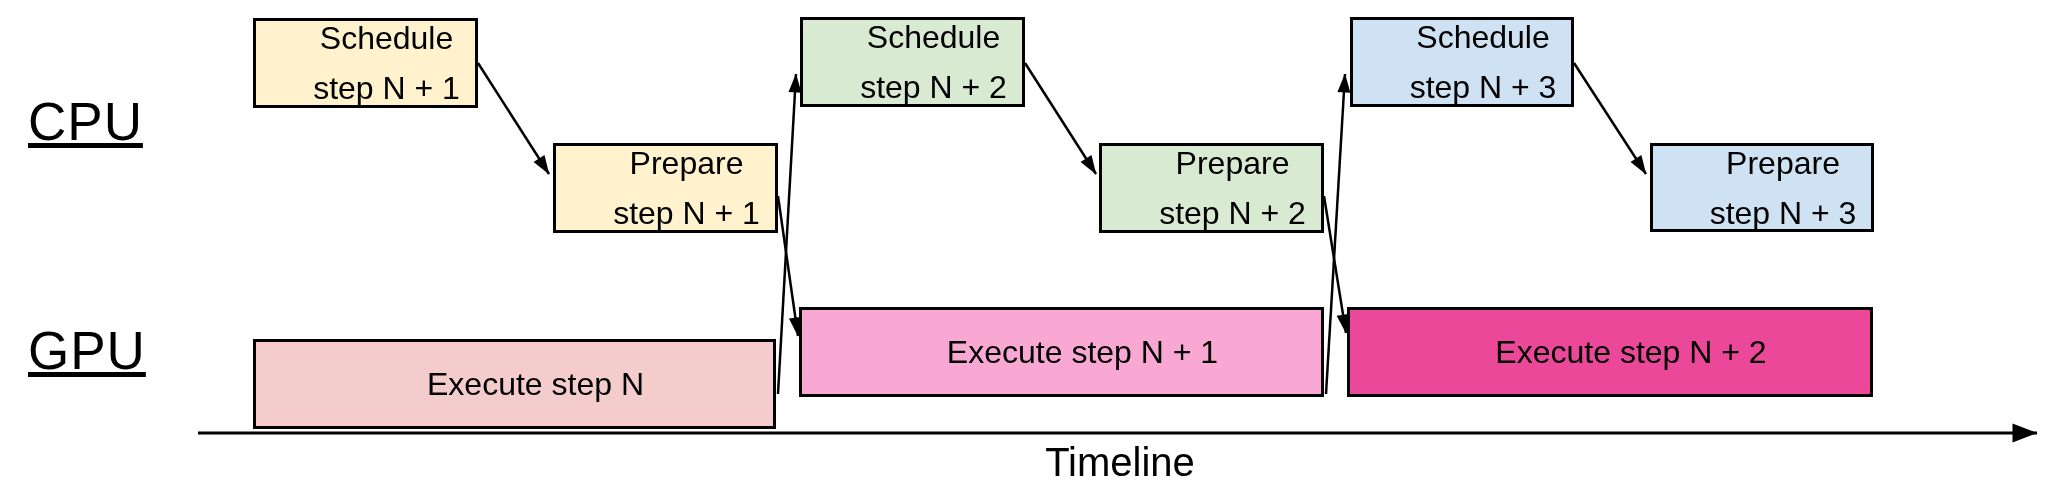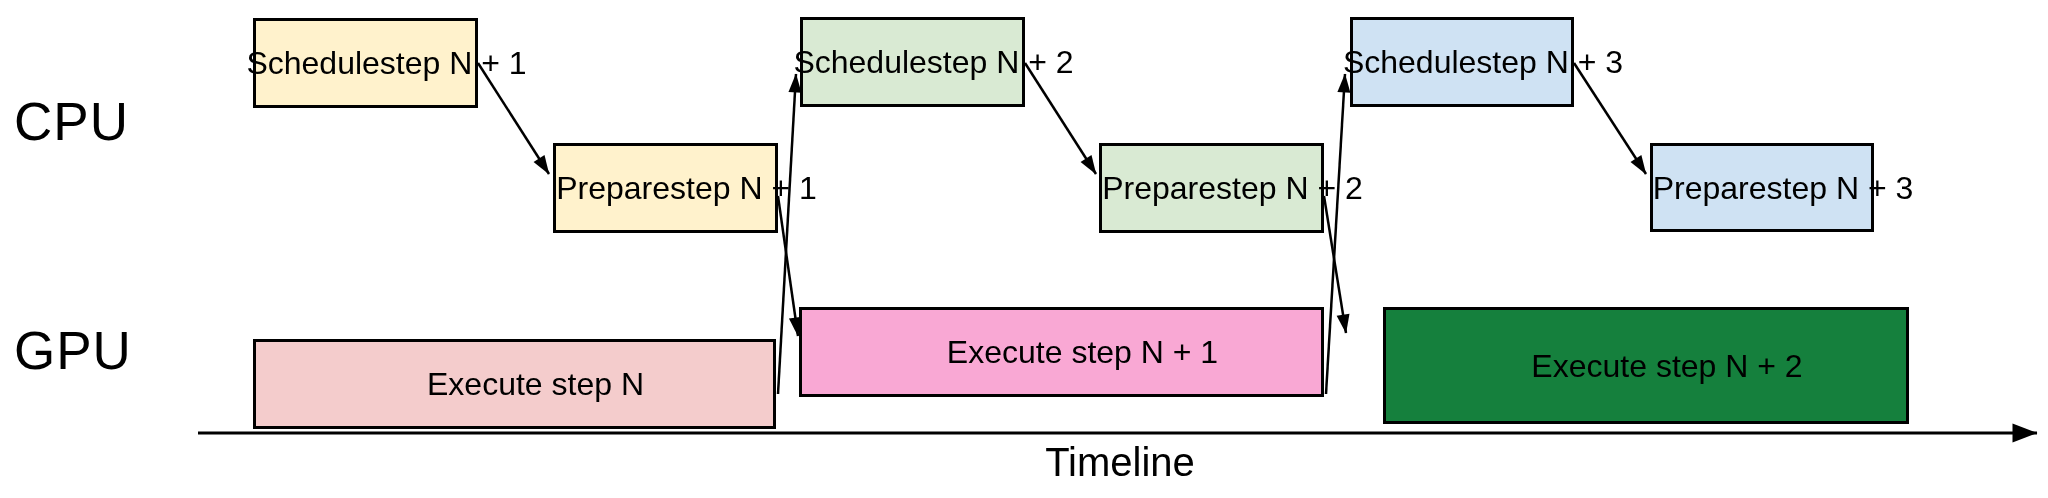--- a/index.html
+++ b/index.html
@@ -7,32 +7,33 @@
     position: relative;
     width: 2048px;
     height: 498px;
     background: #ffffff;
     font-family: "Liberation Sans", sans-serif;
     color: #000000;
     overflow: hidden;
   }
   .row-label {
     position: absolute;
-    left: 14px;
+    left: 28px;
     font-size: 53px;
     line-height: 64px;
     letter-spacing: 1px;
     white-space: nowrap;
+    text-decoration: underline;
   }
   .box {
     position: absolute;
     box-sizing: border-box;
     border: 3px solid #000000;
     display: flex;
-    flex-direction: row;
+    flex-direction: column;
     align-items: center;
     justify-content: center;
     text-align: center;
     font-size: 32px;
     line-height: 50px;
     white-space: nowrap;
     padding-left: 42px;
   }
   .svg-layer {
     position: absolute;
@@ -83,21 +84,21 @@
     <span>Prepare</span>
     <span>step N + 3</span>
   </div>
 
   <div class="box" style="left: 253px; top: 307px; width: 523px; height: 90px; background-color: rgb(244, 204, 204); margin-top: 32px;">
     <span>Execute step N</span>
   </div>
   <div class="box" style="left: 799px; top: 307px; width: 525px; height: 90px; background-color: #f9a8d4;">
     <span>Execute step N + 1</span>
   </div>
-  <div class="box" style="left: 1347px; top: 307px; width: 526px; height: 117px; background-color: #15803d; margin-left: 36px;">
+  <div class="box" style="left: 1347px; top: 307px; width: 526px; height: 90px; background-color: #ec4899;">
     <span>Execute step N + 2</span>
   </div>
 
   <svg class="svg-layer" viewBox="0 0 2048 498" xmlns="http://www.w3.org/2000/svg">
     <defs>
       <marker id="ah" viewBox="0 0 20 14" refX="19" refY="7" markerWidth="20" markerHeight="14" orient="auto" markerUnits="userSpaceOnUse">
         <path d="M0.5,0.5 L19.5,7 L0.5,13.5 Z" fill="#000000"></path>
       </marker>
       <marker id="ah-big" viewBox="0 0 26 20" refX="25" refY="10" markerWidth="26" markerHeight="20" orient="auto" markerUnits="userSpaceOnUse">
         <path d="M0.5,0.5 L25.5,10 L0.5,19.5 Z" fill="#000000"></path>

